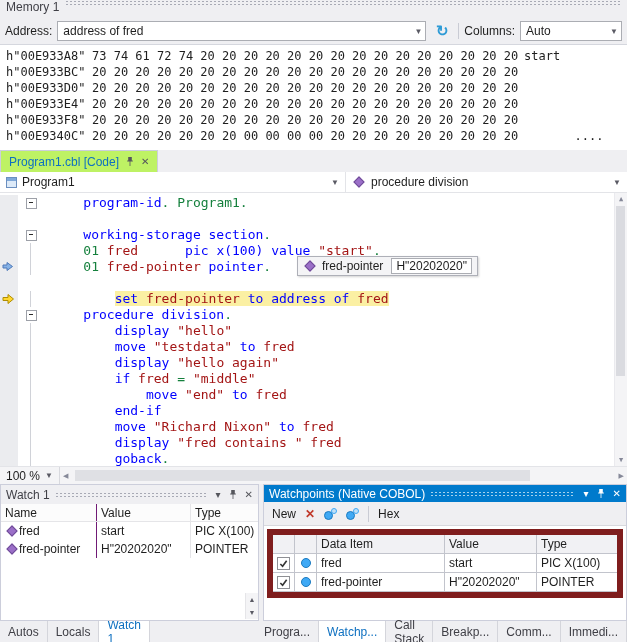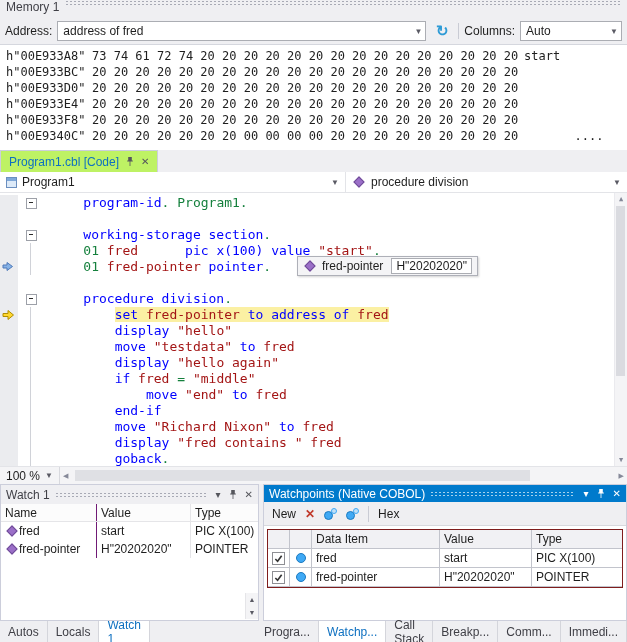--- a/index.html
+++ b/index.html
@@ -81,21 +81,21 @@
   .bsplit{width:4px}
   .wp{flex:1;background:#fff;border:1px solid #CCCEDB;display:flex;flex-direction:column}
   .wp-title{height:17px;background:#007ACC;color:#fff;display:flex;align-items:center;gap:5px;padding:0 5px;flex:none}
   .wp-title .icons{color:#fff}
   .wp-toolbar{height:24px;background:#EFEFF2;display:flex;align-items:center;gap:9px;padding:0 8px;border-bottom:1px solid #D8D9DE;flex:none}
   .delx{color:#C0392B;font-weight:bold;font-size:12px}
   .dot-icon{width:13px;height:12px;position:relative;display:inline-block}
   .dot-icon::before{content:"";position:absolute;left:0;bottom:0;width:7px;height:7px;border-radius:50%;background:#3FA9F5;border:1px solid #1C7AC0}
   .dot-icon::after{content:"";position:absolute;right:0;top:0;width:4px;height:4px;border-radius:50%;background:#BFE0F8;border:1px solid #3FA9F5}
   .wp-grid{flex:1;padding:3px 3px 0 3px;overflow:hidden}
-  .wp-grid-inner{border:1px solid #7f1d1d;display:block}
+  .wp-grid-inner{border:6px solid #7f1d1d;display:block}
   .wp-hrow,.wp-row{display:flex;height:19px}
   .wp-c{border-right:1px solid #C2C4CC;border-bottom:1px solid #C2C4CC;display:flex;align-items:center;padding:0 4px;overflow:hidden;white-space:nowrap;background:#fff}
   .wp-hrow .wp-c{background:#F1F1F4}
   .wp-check{width:22px;justify-content:center}
   .wp-ic{width:22px;justify-content:center}
   .wp-item{width:128px}
   .wp-val{width:92px}
   .wp-type{flex:1;border-right:none}
   .cb{width:13px;height:13px;border:1px solid #8E8F94;background:#fff;display:flex;align-items:center;justify-content:center}
   .bluedot{width:10px;height:10px;border-radius:50%;background:#3FA9F5;border:1px solid #1C7AC0}
@@ -194,32 +194,32 @@
           </div>
           <div class="fold vline"></div>
           <div class="txt">    <span><span class="tok-pl">01 </span><span class="tok-id">fred-pointer</span><span class="tok-pl"> </span><span class="tok-kw">pointer</span><span class="tok-pl">.</span></span></div>
         </div>
         <div class="cl">
           <div class="im"></div>
           <div class="fold"></div>
           <div class="txt"><span></span></div>
         </div>
         <div class="cl">
-          <div class="im"></div>
-          <div class="fold minus"></div>
-          <div class="txt">    <span><span class="tok-kw">procedure division</span><span class="tok-pl">.</span></span></div>
-        </div>
-        <div class="cl">
           <div class="im">
             <svg width="13" height="12" viewBox="0 0 13 12">
               <path d="M1 4.5h5V1.5L11.5 6 6 10.5v-3H1z" fill="#FFD72E" stroke="#B08D00" stroke-width="1"></path>
             </svg>
           </div>
           <div class="fold vline"></div>
           <div class="txt">        <span class="hl"><span class="tok-kw">set </span><span class="tok-id">fred-pointer</span><span class="tok-kw"> to address of </span><span class="tok-id">fred</span></span></div>
+        </div>
+        <div class="cl">
+          <div class="im"></div>
+          <div class="fold minus"></div>
+          <div class="txt">    <span><span class="tok-kw">procedure division</span><span class="tok-pl">.</span></span></div>
         </div>
         <div class="cl">
           <div class="im"></div>
           <div class="fold vline"></div>
           <div class="txt">        <span><span class="tok-kw">display </span><span class="tok-str">"hello"</span></span></div>
         </div>
         <div class="cl">
           <div class="im"></div>
           <div class="fold vline"></div>
           <div class="txt">        <span><span class="tok-kw">move </span><span class="tok-str">"testdata"</span><span class="tok-kw"> to </span><span class="tok-id">fred</span></span></div>

